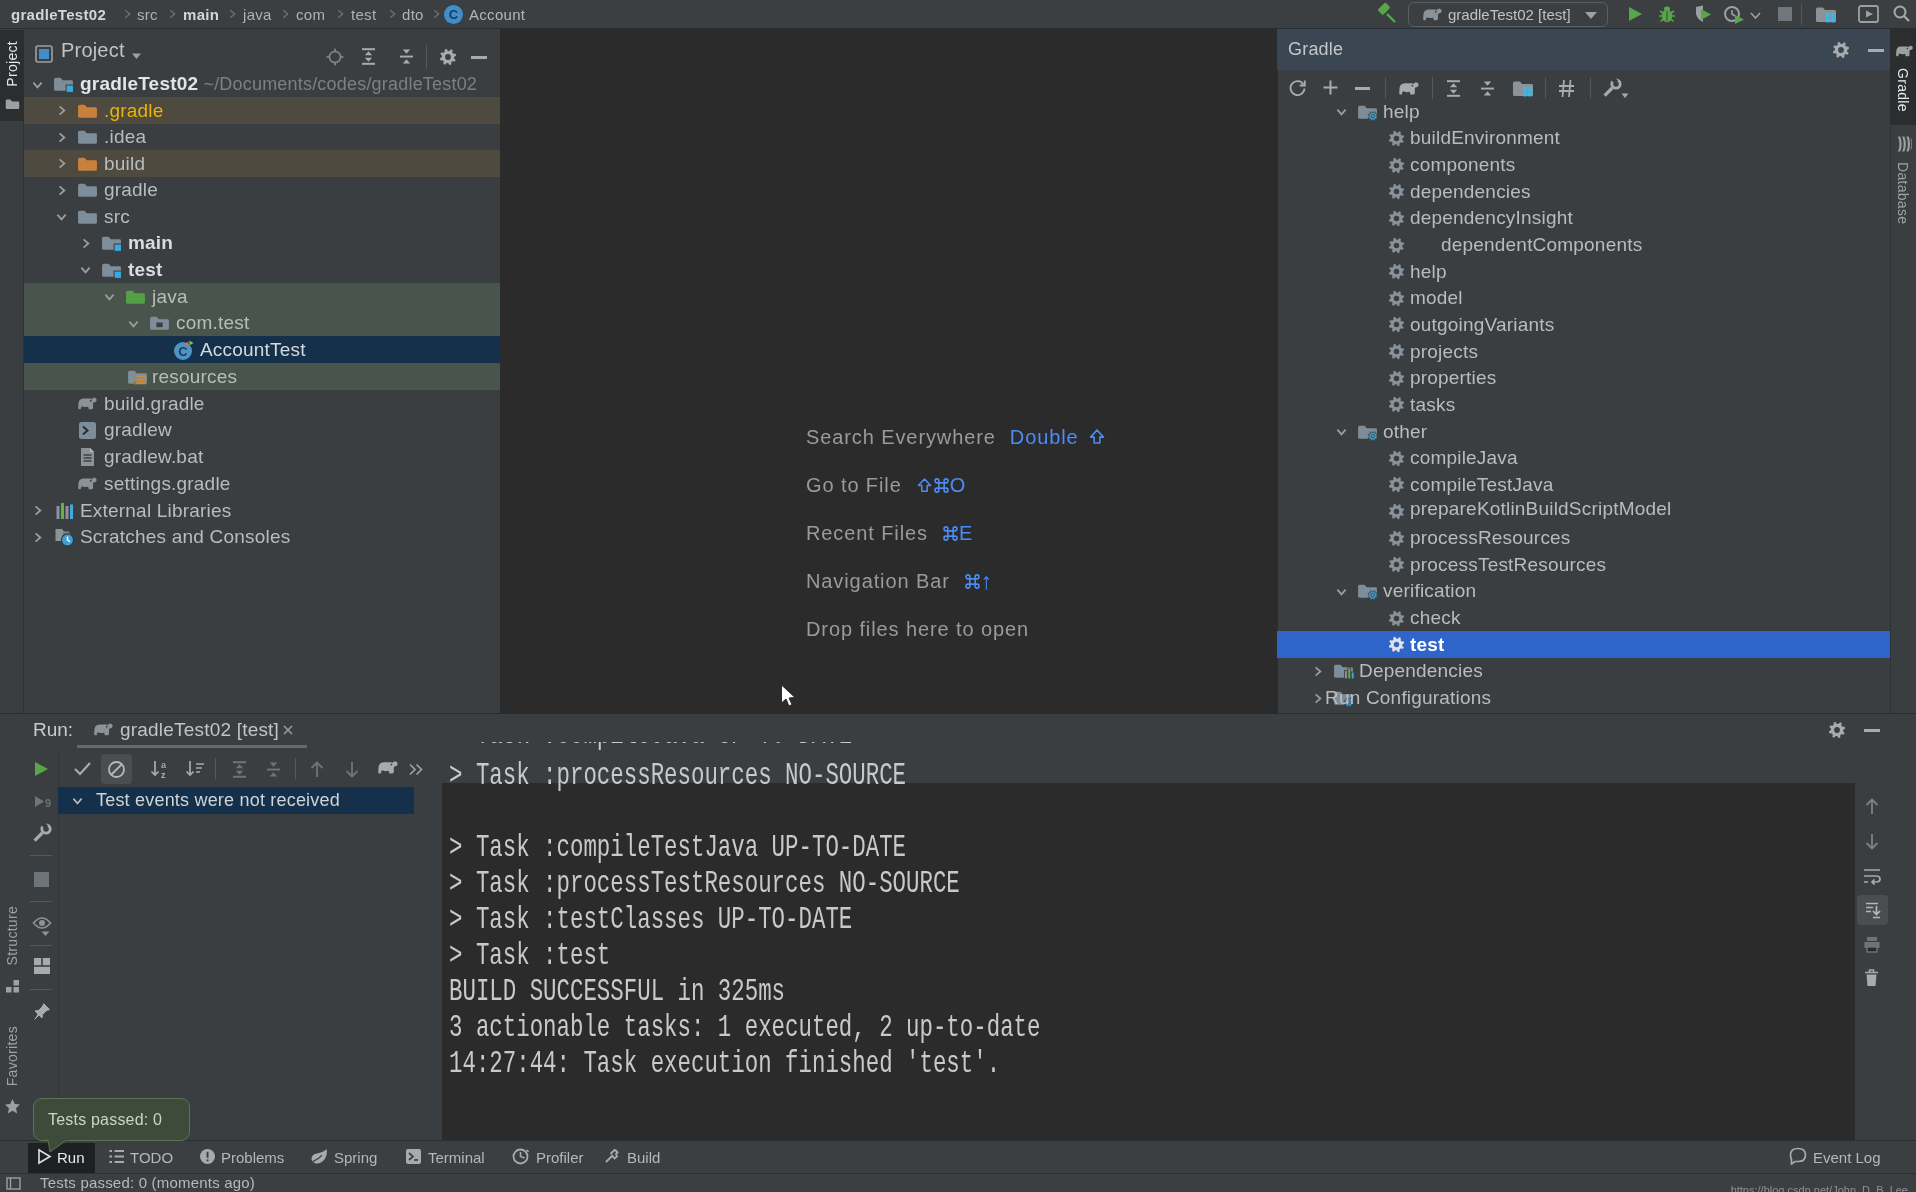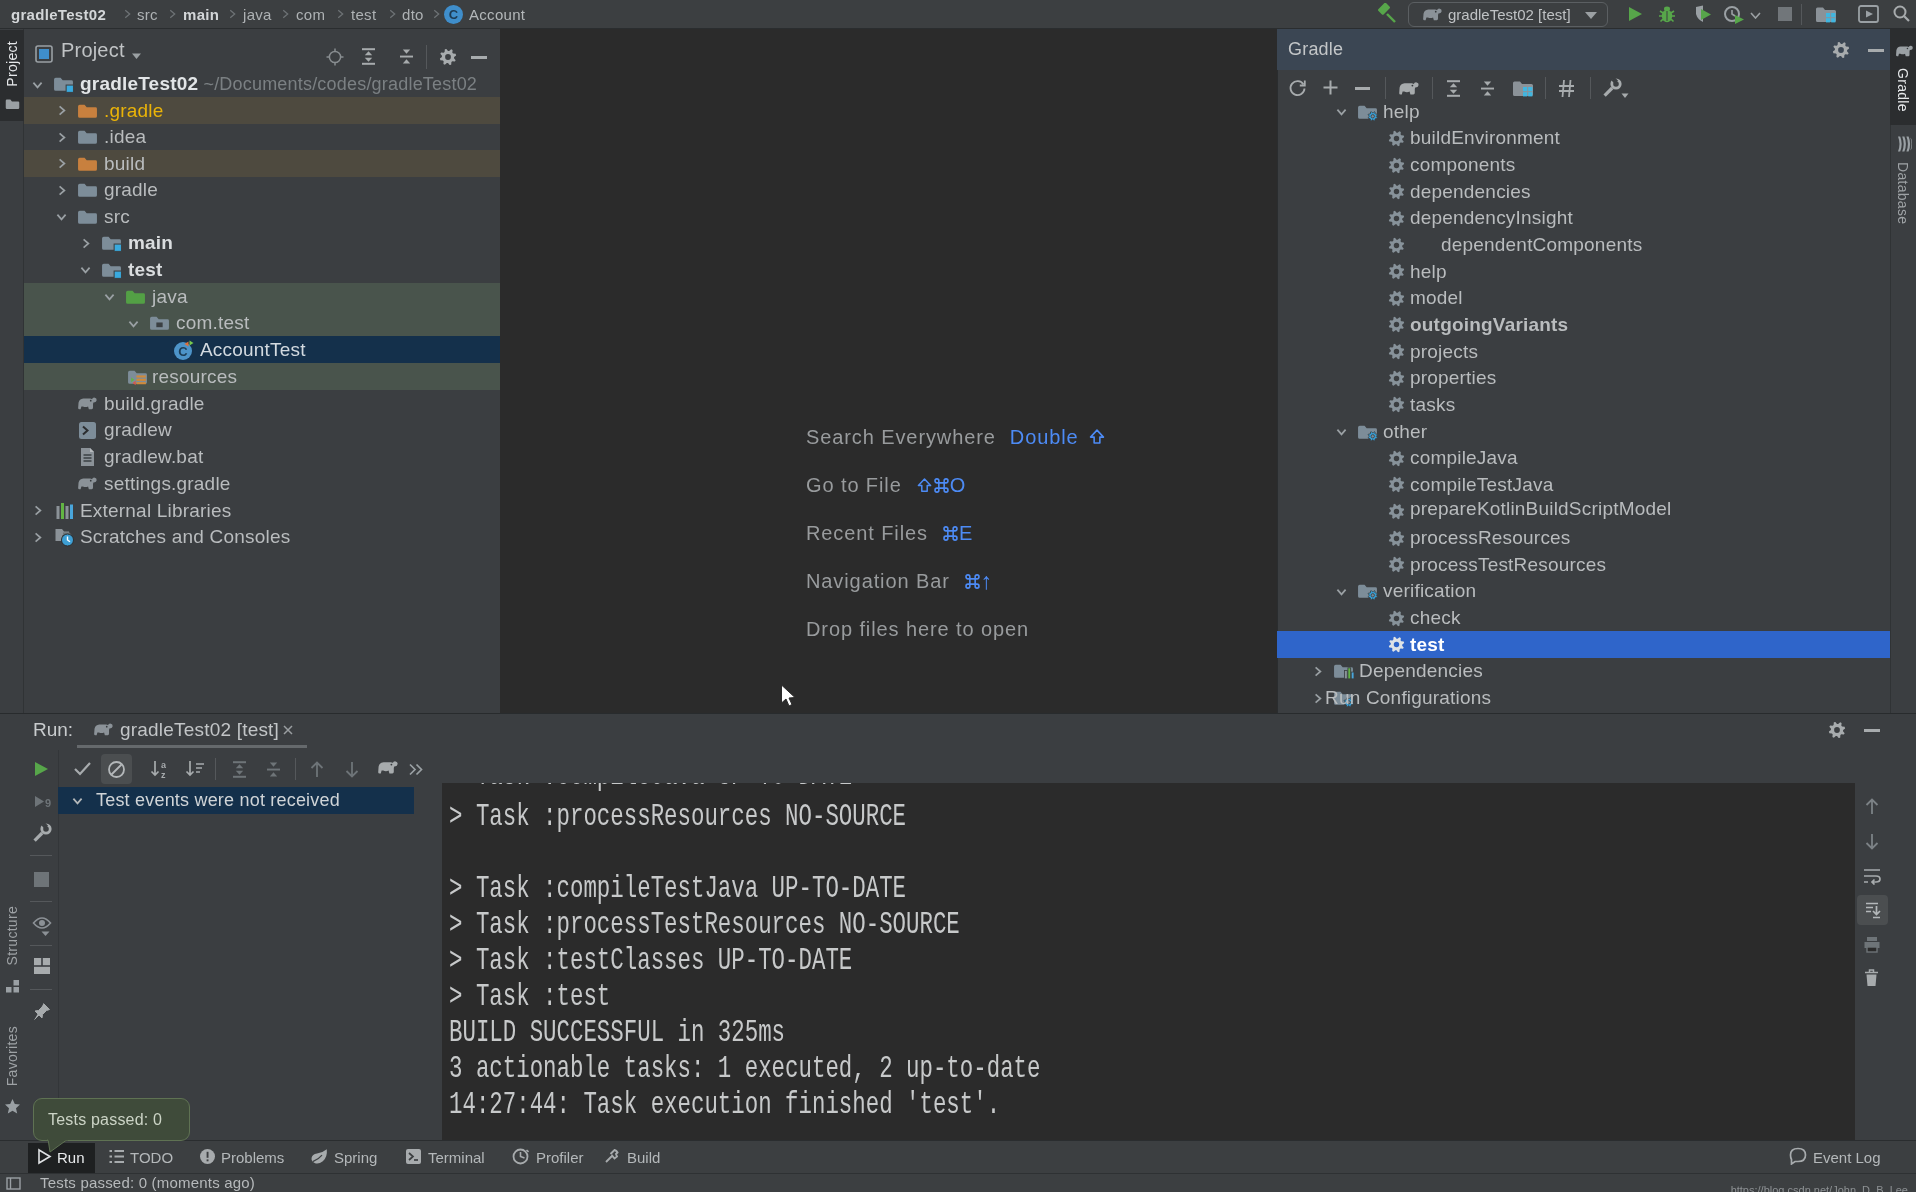--- a/index.html
+++ b/index.html
@@ -658,21 +658,21 @@
   </div>
 <div class="abs" style="left:1410px;top:284.8px;height:27px;display:flex;align-items:center;white-space:nowrap">
     <span style="font-size:19px;color:#b9bcbe;font-weight:normal;letter-spacing:0.2px">model</span>
   </div>
 <div class="abs" style="left:1388px;top:311.4px;height:27px;display:flex;align-items:center;white-space:nowrap">
     <svg width="17" height="17" viewBox="0 0 17 17">
       <path d="M15.72 11.49 L15.00 12.84 L12.59 12.59 L11.71 13.31 L11.49 15.72 L10.03 16.17 L8.50 14.28 L7.37 14.17 L5.51 15.72 L4.16 15.00 L4.41 12.59 L3.69 11.71 L1.28 11.49 L0.83 10.03 L2.72 8.50 L2.83 7.37 L1.28 5.51 L2.00 4.16 L4.41 4.41 L5.29 3.69 L5.51 1.28 L6.97 0.83 L8.50 2.72 L9.63 2.83 L11.49 1.28 L12.84 2.00 L12.59 4.41 L13.31 5.29 L15.72 5.51 L16.17 6.97 L14.28 8.50 L14.17 9.63 Z M 11.22 8.50 A 2.72 2.72 0 1 0 5.78 8.50 A 2.72 2.72 0 1 0 11.22 8.50 Z" fill="#87929a" fill-rule="evenodd"></path>
     </svg>
   </div>
 <div class="abs" style="left:1410px;top:311.4px;height:27px;display:flex;align-items:center;white-space:nowrap">
-    <span style="font-size:19px;color:#b9bcbe;font-weight:bold;letter-spacing:0.2px">outgoingVariants</span>
+    <span style="font-size:19px;color:#b9bcbe;font-weight:normal;letter-spacing:0.2px">outgoingVariants</span>
   </div>
 <div class="abs" style="left:1388px;top:338.0px;height:27px;display:flex;align-items:center;white-space:nowrap">
     <svg width="17" height="17" viewBox="0 0 17 17">
       <path d="M15.72 11.49 L15.00 12.84 L12.59 12.59 L11.71 13.31 L11.49 15.72 L10.03 16.17 L8.50 14.28 L7.37 14.17 L5.51 15.72 L4.16 15.00 L4.41 12.59 L3.69 11.71 L1.28 11.49 L0.83 10.03 L2.72 8.50 L2.83 7.37 L1.28 5.51 L2.00 4.16 L4.41 4.41 L5.29 3.69 L5.51 1.28 L6.97 0.83 L8.50 2.72 L9.63 2.83 L11.49 1.28 L12.84 2.00 L12.59 4.41 L13.31 5.29 L15.72 5.51 L16.17 6.97 L14.28 8.50 L14.17 9.63 Z M 11.22 8.50 A 2.72 2.72 0 1 0 5.78 8.50 A 2.72 2.72 0 1 0 11.22 8.50 Z" fill="#87929a" fill-rule="evenodd"></path>
     </svg>
   </div>
 <div class="abs" style="left:1410px;top:338.0px;height:27px;display:flex;align-items:center;white-space:nowrap">
     <span style="font-size:19px;color:#b9bcbe;font-weight:normal;letter-spacing:0.2px">projects</span>
   </div>
 <div class="abs" style="left:1388px;top:364.7px;height:27px;display:flex;align-items:center;white-space:nowrap">
@@ -943,21 +943,21 @@
     </svg>
   </div>
 <div class="abs" style="left:58px;top:787px;width:356px;height:27px;background:#14304b"></div>
 <div class="abs" style="left:71px;top:794px">
     <svg width="13" height="13" viewBox="0 0 13 13">
       <path d="M2.4 4.6 L6.5 9.4 L10.6 4.6" stroke="#b4b8ba" stroke-width="1.7" fill="none"></path>
     </svg>
   </div>
 <div class="abs" style="left:96px;top:787px;height:27px;display:flex;align-items:center;font-size:18px;color:#d0d4d7;letter-spacing:0.2px">Test events were not received</div>
 <div class="abs" style="left:442px;top:783px;width:1413px;height:357px;background:#2b2b2b;overflow:hidden"></div>
-<div class="abs" style="left:442px;top:783px;width:1147px;height:357px;overflow:hidden">
+<div class="abs" style="left:442px;top:742px;width:1147px;height:357px;overflow:hidden">
     <div style="position:absolute;left:7px;top:-26px;height:36px;display:flex;align-items:center">
       <span style="font-family:'Liberation Mono',monospace;font-size:32px;color:#c7c9ca;transform:scaleX(0.70);transform-origin:0 50%;white-space:pre">&gt; Task :compileJava UP-TO-DATE</span>
     </div>
     <div style="position:absolute;left:7px;top:15px;height:36px;display:flex;align-items:center">
       <span style="font-family:'Liberation Mono',monospace;font-size:32px;color:#c7c9ca;transform:scaleX(0.70);transform-origin:0 50%;white-space:pre">&gt; Task :processResources NO-SOURCE</span>
     </div>
     <div style="position:absolute;left:7px;top:87px;height:36px;display:flex;align-items:center">
       <span style="font-family:'Liberation Mono',monospace;font-size:32px;color:#c7c9ca;transform:scaleX(0.70);transform-origin:0 50%;white-space:pre">&gt; Task :compileTestJava UP-TO-DATE</span>
     </div>
     <div style="position:absolute;left:7px;top:123px;height:36px;display:flex;align-items:center">

